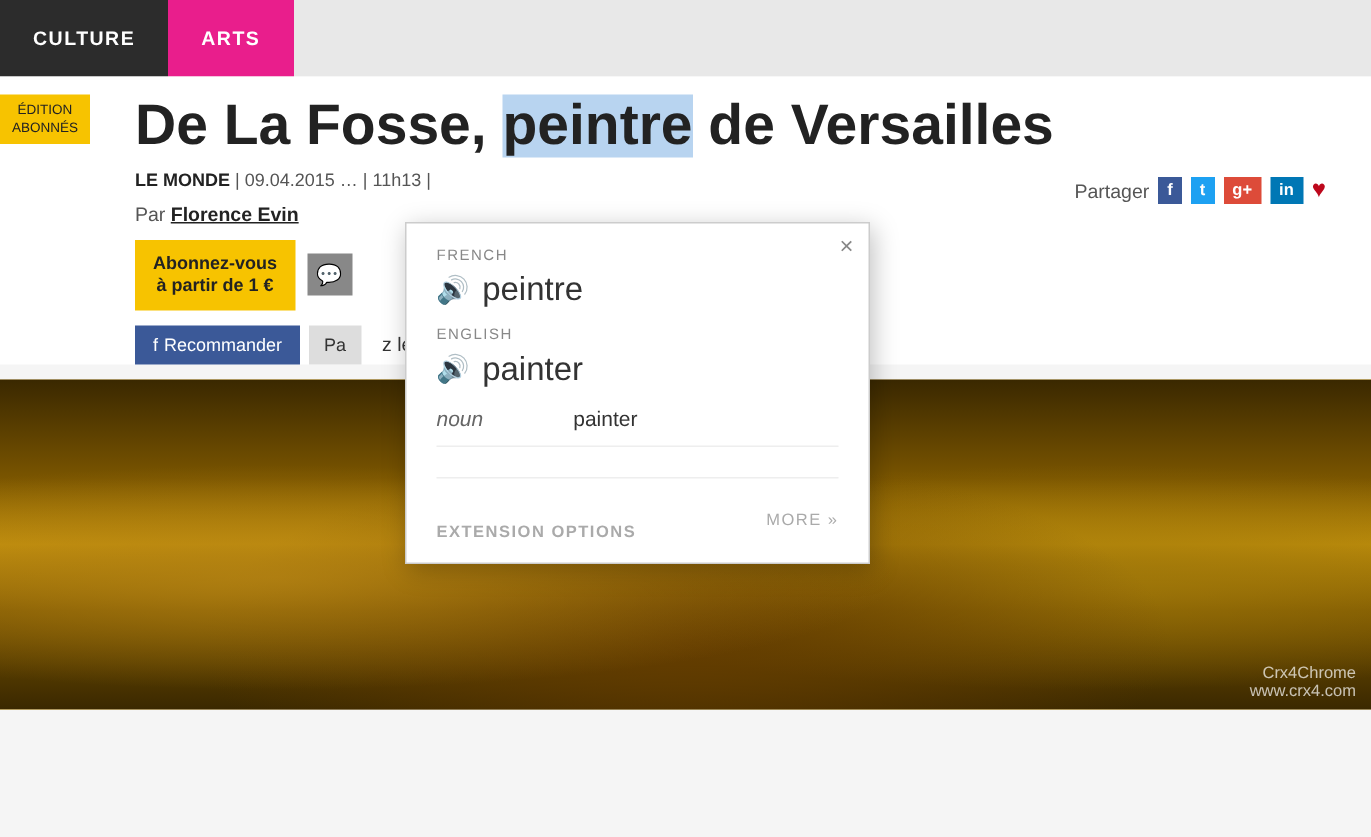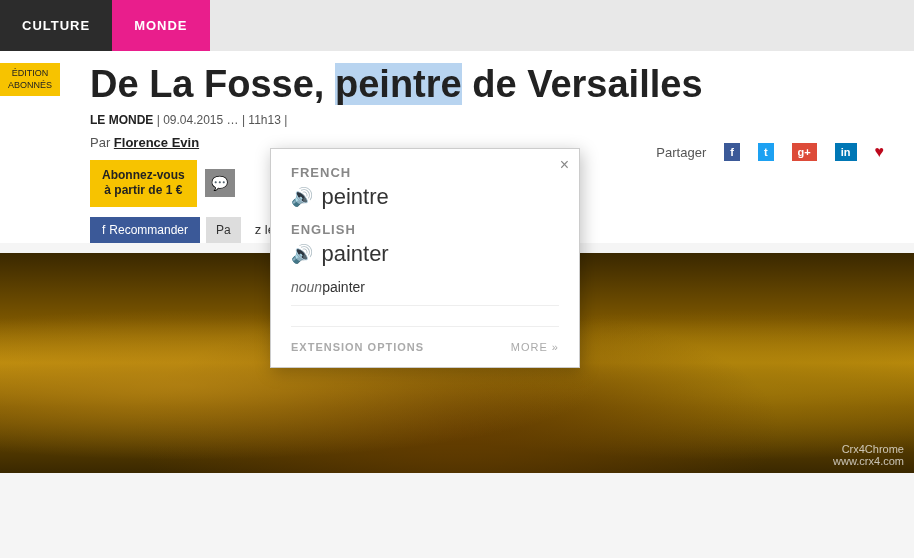--- a/index.html
+++ b/index.html
@@ -121,24 +121,24 @@
       display: flex;
       align-items: center;
       justify-content: center;
       font-size: 14px;
     }
 
     
     .share-area {
       position: absolute;
       right: 30px;
-      top: 92px;
-      display: flex;
-      align-items: center;
-      gap: 18px;
+      top: 67px;
+      display: flex;
+      align-items: center;
+      gap: 6px;
       font-size: 13px;
       color: #555;
       margin-left: 34px;
     }
     .share-fb { background: #3b5998; color: white; padding: 3px 6px; font-size: 11px; font-weight: bold; }
     .share-tw { background: #1da1f2; color: white; padding: 3px 6px; font-size: 11px; font-weight: bold; }
     .share-gp { background: #dd4b39; color: white; padding: 3px 6px; font-size: 11px; font-weight: bold; }
     .share-li { background: #0077b5; color: white; padding: 3px 6px; font-size: 11px; font-weight: bold; }
     .share-pi { color: #bd081c; font-size: 16px; }
 
@@ -217,25 +217,25 @@
       top: 8px;
       right: 10px;
       font-size: 16px;
       color: #888;
       cursor: pointer;
       background: none;
       border: none;
       line-height: 1;
     }
     .lang-label {
-      font-size: 13px;
+      font-size: 10px;
       color: #888;
       letter-spacing: 1px;
       margin-bottom: 4px;
-      font-weight: bold;
+      font-weight: normal;
     }
     .word-row {
       display: flex;
       align-items: center;
       gap: 8px;
       margin-bottom: 12px;
     }
     .sound-icon {
       color: #555;
       font-size: 18px;
@@ -246,20 +246,21 @@
       color: #333;
       font-weight: normal;
     }
     .word-text-english {
       font-size: 22px;
       color: #333;
       font-weight: normal;
     }
     .noun-row {
       display: flex;
+      gap: 60px;
       align-items: baseline;
       margin-bottom: 20px;
       padding-bottom: 10px;
       border-bottom: 1px solid #eee;
     }
     .pos-label {
       font-style: italic;
       color: #666;
       font-size: 14px;
     }
@@ -272,20 +273,21 @@
       justify-content: space-between;
       align-items: center;
       padding-top: 6px;
     }
     .ext-options {
       font-size: 11px;
       color: #aaa;
       letter-spacing: 1px;
       font-weight: bold;
       text-transform: uppercase;
+      margin-top: 16px;
     }
     .more-link {
       font-size: 11px;
       color: #aaa;
       letter-spacing: 1px;
       font-weight: normal;
       text-transform: uppercase;
       cursor: pointer;
     }
     .divider-line {
@@ -295,21 +297,21 @@
     }
   </style>
 </head>
 <body>
 
 <div class="nav-bar">
   <div class="nav-culture">
     <span>CULTURE</span>
   </div>
   <div class="nav-arts">
-    <span>MONDE</span>
+    <span>ARTS</span>
   </div>
 </div>
 
 <div class="article-area">
 
   <div class="edition-badge">
     <span>ÉDITION</span><br>
     <span>ABONNÉS</span>
   </div>
 

